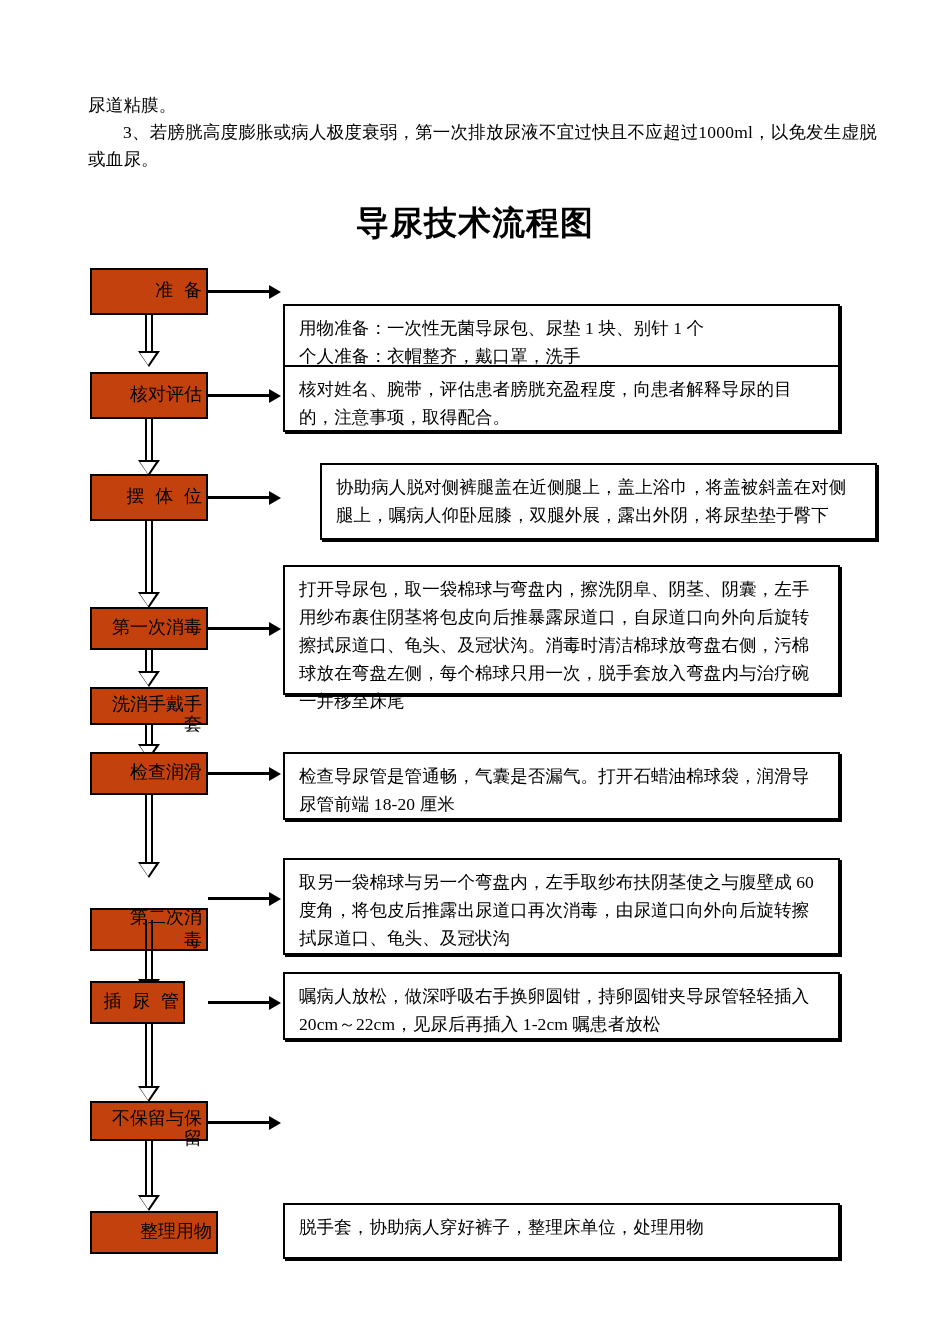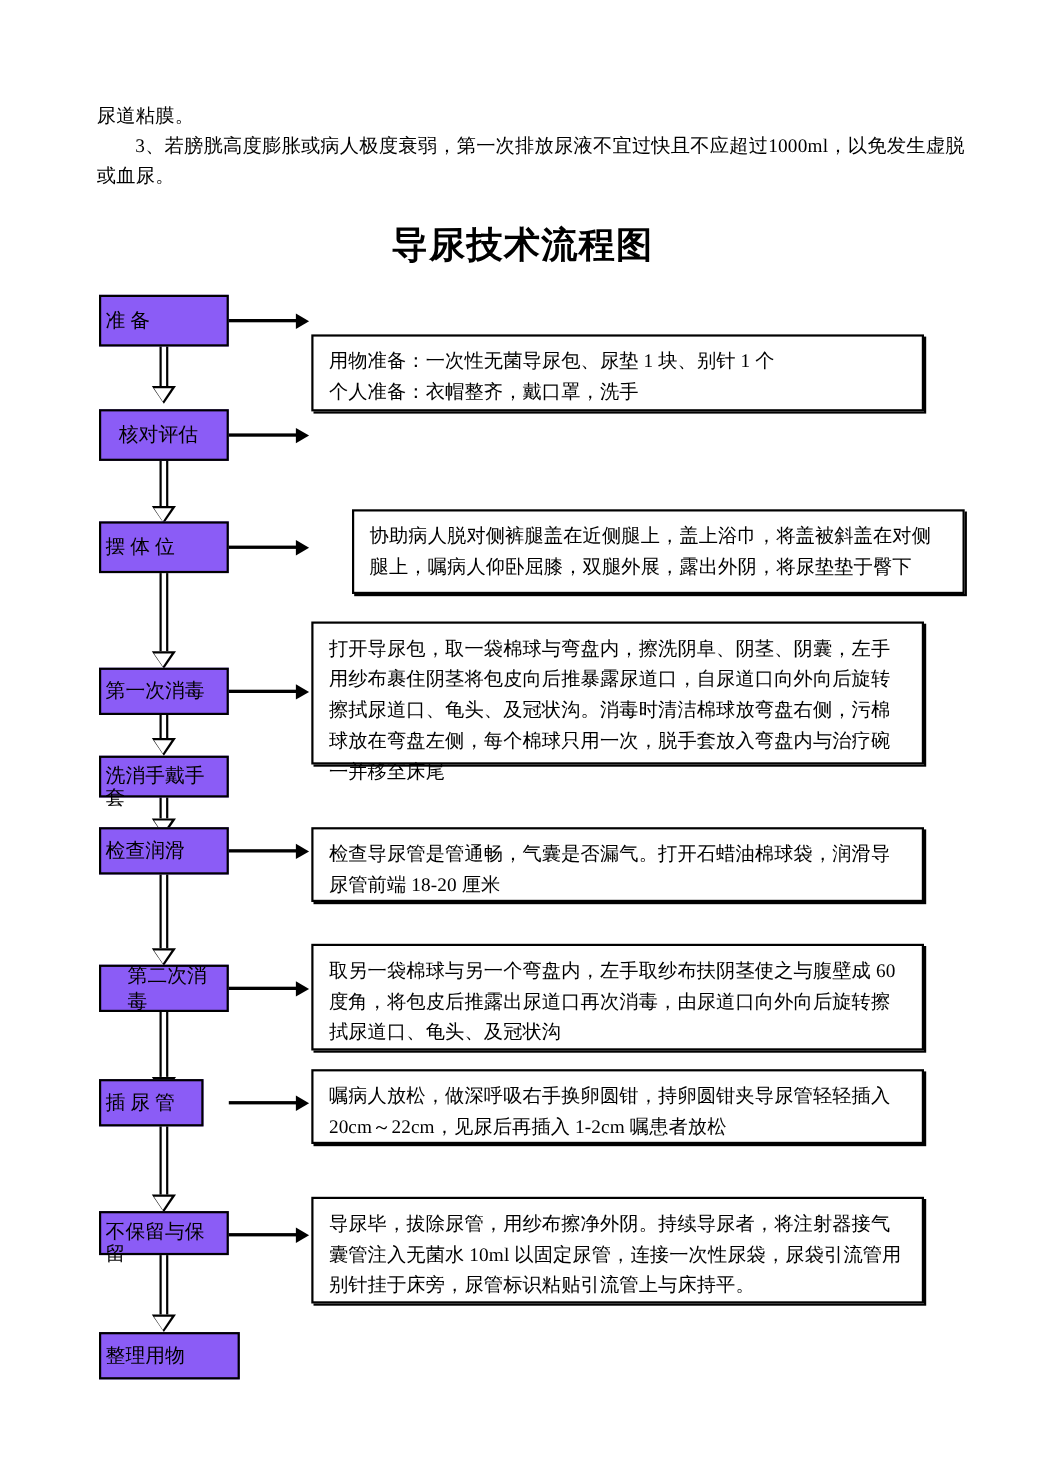--- a/index.html
+++ b/index.html
@@ -52,26 +52,26 @@
     width: 950px;
     height: 1344px;
     pointer-events: none;
   }
   .flow > * { pointer-events: auto; }
 
   
   .stage {
     position: absolute;
     border: 2px solid #000;
-    background: #8b5cf6;
+    background: #c2410c;
     display: block;
-    text-align: left;
+    text-align: right;
     font-size: 18px;
     line-height: 23px;
-    font-family: Liberation Serif, serif;
+    font-family: Liberation Mono, monospace;
     padding: 0 4px;
     overflow: visible;
     white-space: normal;
   }
   .stage .stage-label {
     display: block;
     width: 100%;
   }
   
   .stage.center-v {
@@ -174,20 +174,23 @@
     <div class="shaft-l" style="height:36px;"></div>
     <div class="shaft-r" style="height:36px;"></div>
     <div class="head" style="top:36px;"></div>
     <div class="head-inner" style="top:38px;"></div>
   </div>
 
   <div class="stage center-v" style="left:90px; top:372px; width:118px; height:47px;padding-left:16px;">
     <span class="stage-label">核对评估</span>
   </div>
   <div class="h-conn" style="left:208px; top:394px; width:62px;"></div>
+  <div class="detail" style="left:283px; top:365px; width:557px; height:67px;">
+    <div>核对姓名、腕带，评估患者膀胱充盈程度，向患者解释导尿的目的，注意事项，取得配合。</div>
+  </div>
   <div class="v-arrow" style="left:138px; top:419px; height:57px;">
     <div class="shaft-l" style="height:41px;"></div>
     <div class="shaft-r" style="height:41px;"></div>
     <div class="head" style="top:41px;"></div>
     <div class="head-inner" style="top:43px;"></div>
   </div>
 
   <div class="stage center-v" style="left:90px; top:474px; width:118px; height:47px;">
     <span class="stage-label">摆 体 位</span>
   </div>
@@ -233,21 +236,21 @@
   <div class="detail" style="left:283px; top:752px; width:557px; height:68px;">
     <div>检查导尿管是管通畅，气囊是否漏气。打开石蜡油棉球袋，润滑导尿管前端 18-20 厘米</div>
   </div>
   <div class="v-arrow" style="left:138px; top:795px; height:83px;">
     <div class="shaft-l" style="height:67px;"></div>
     <div class="shaft-r" style="height:67px;"></div>
     <div class="head" style="top:67px;"></div>
     <div class="head-inner" style="top:69px;"></div>
   </div>
 
-  <div class="stage center-v" style="left:90px; top:877px; width:118px; height:43px;padding-left:24px;">
+  <div class="stage center-v" style="left:90px; top:908px; width:118px; height:43px;padding-left:24px;">
     <span class="stage-label">第二次消毒</span>
   </div>
   <div class="h-conn" style="left:208px; top:897px; width:62px;"></div>
   <div class="detail" style="left:283px; top:858px; width:557px; height:97px;">
     <div>取另一袋棉球与另一个弯盘内，左手取纱布扶阴茎使之与腹壁成 60 度角，将包皮后推露出尿道口再次消毒，由尿道口向外向后旋转擦拭尿道口、龟头、及冠状沟</div>
   </div>
   <div class="v-arrow" style="left:138px; top:920px; height:75px;">
     <div class="shaft-l" style="height:59px;"></div>
     <div class="shaft-r" style="height:59px;"></div>
     <div class="head" style="top:59px;"></div>
@@ -265,27 +268,27 @@
     <div class="shaft-l" style="height:62px;"></div>
     <div class="shaft-r" style="height:62px;"></div>
     <div class="head" style="top:62px;"></div>
     <div class="head-inner" style="top:64px;"></div>
   </div>
 
   <div class="stage overflow-v" style="left:90px; top:1101px; width:118px; height:40px;">
     <span class="stage-label">不保留与保留</span>
   </div>
   <div class="h-conn" style="left:208px; top:1121px; width:62px;"></div>
-  <div class="detail" style="left:283px; top:1088px; width:557px; height:97px;">
-    <div>导尿毕，拔除尿管，用纱布擦净外阴。持续导尿者，将注射器接气囊管注入无菌水 10ml 以固定尿管，连接一次性尿袋，尿袋引流管用别针挂于床旁，尿管标识粘贴引流管上与床持平。</div>
-  </div>
   <div class="v-arrow" style="left:138px; top:1141px; height:70px;">
     <div class="shaft-l" style="height:54px;"></div>
     <div class="shaft-r" style="height:54px;"></div>
     <div class="head" style="top:54px;"></div>
     <div class="head-inner" style="top:56px;"></div>
   </div>
 
   <div class="stage center-v" style="left:90px; top:1211px; width:128px; height:43px;">
     <span class="stage-label">整理用物</span>
   </div>
+  <div class="detail" style="left:283px; top:1203px; width:557px; height:56px;">
+    <div>脱手套，协助病人穿好裤子，整理床单位，处理用物</div>
+  </div>
 
 </div>
 
 </body></html>

